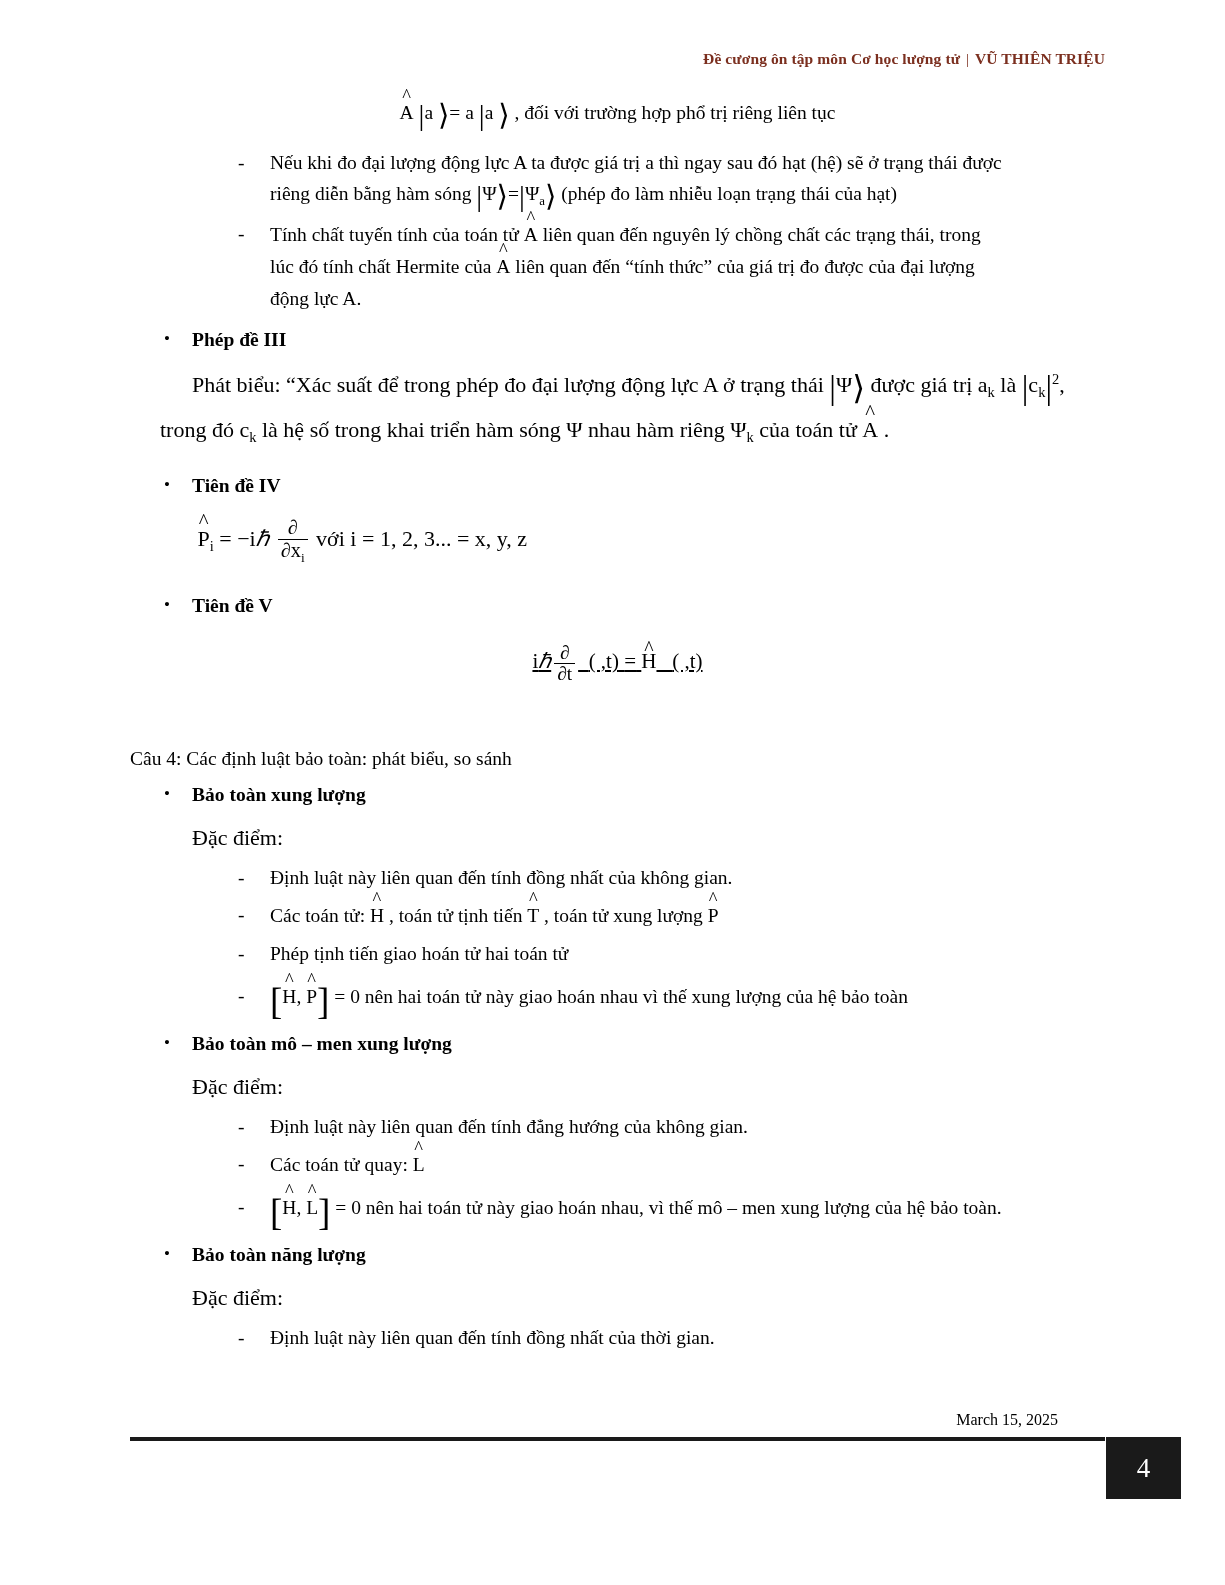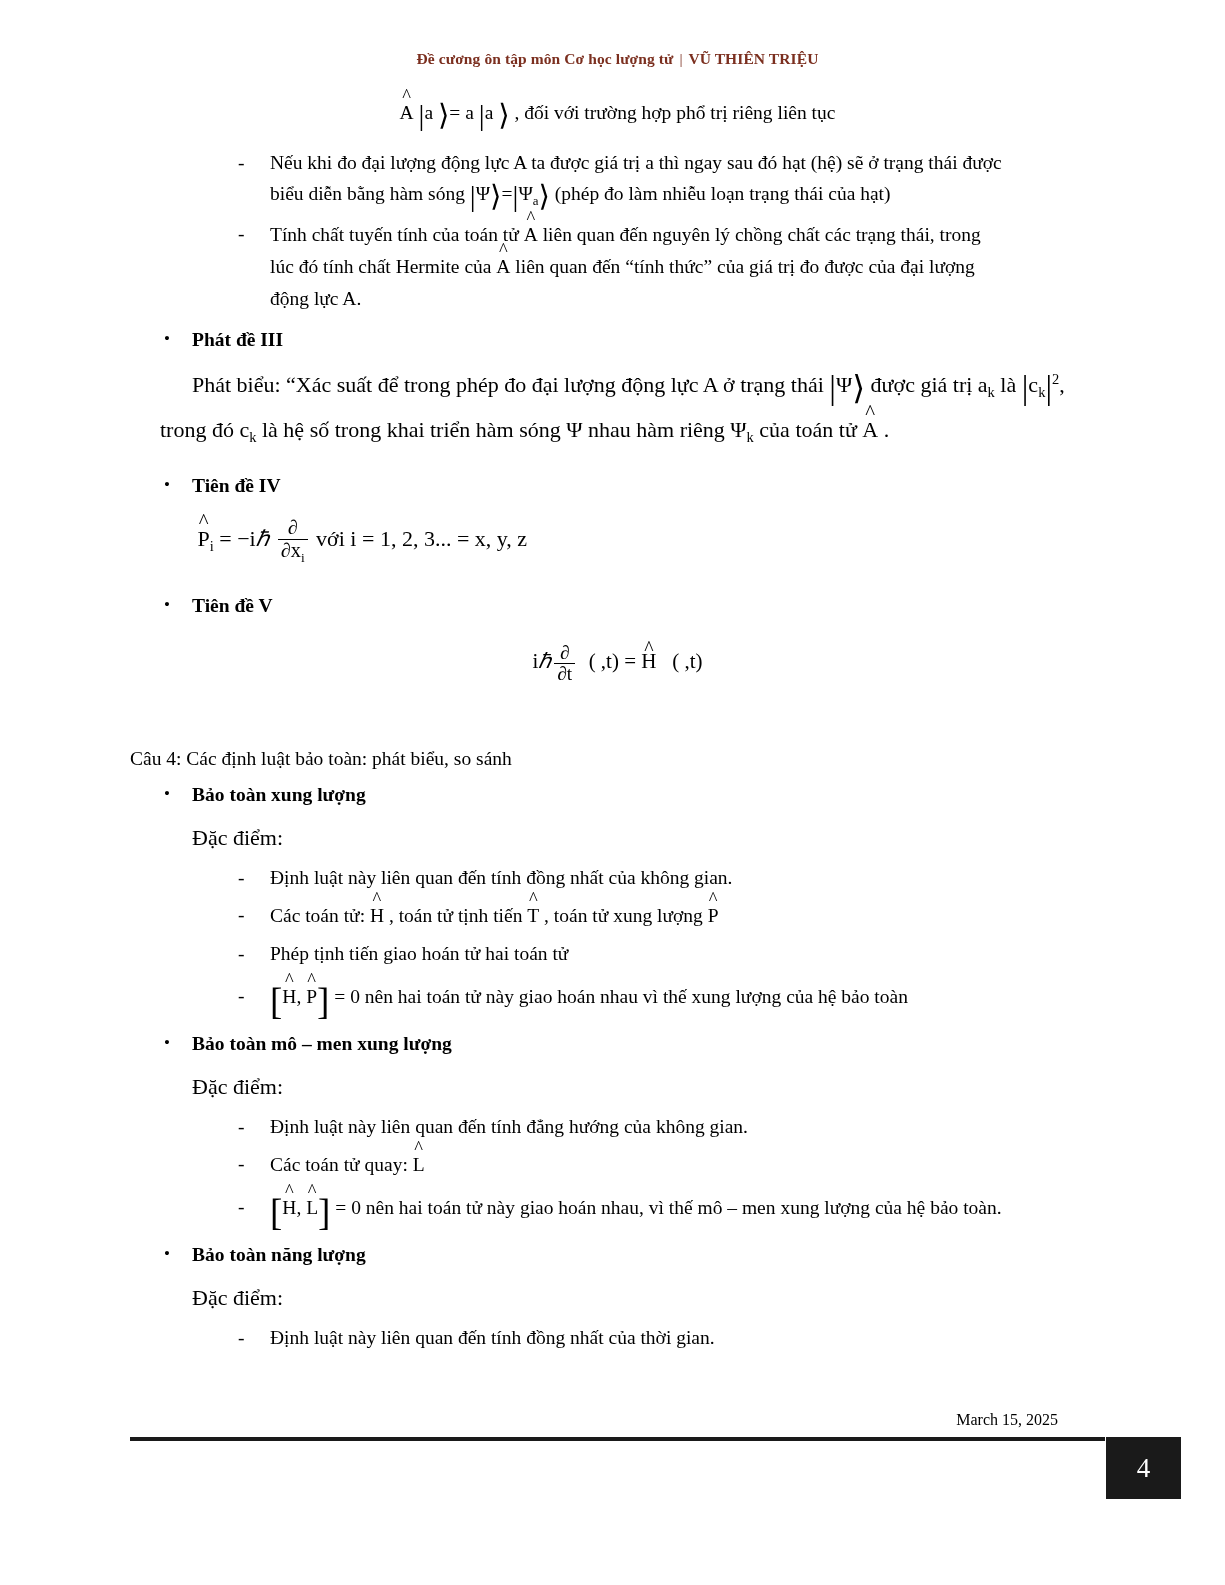--- a/index.html
+++ b/index.html
@@ -18,21 +18,21 @@
     overflow: hidden;
   }
   .content {
     position: absolute;
     left: 130px;
     right: 120px;
     top: 50px;
   }
   
   .doc-header {
-    text-align: center;
+    text-align: right;
     font-size: 15.5px;
     color: #7b2f1f;
     font-weight: bold;
     letter-spacing: 0.1px;
     margin-bottom: 28px;
   }
   .doc-header .hdr-course { font-weight: bold; }
   .doc-header .hdr-sep { font-weight: normal; padding: 0 2px; }
   .doc-header .hdr-author { font-weight: bold; }
 
@@ -127,20 +127,21 @@
   .bigbr {
     font-size: 1.5em;
     vertical-align: -0.22em;
     line-height: 0.6;
   }
 
   .eqblock {
     text-align: center;
     font-size: 21px;
     margin: 26px 0 10px 0;
+    text-decoration: underline;
   }
 
   
   .footer-rule {
     position: absolute;
     left: 130px;
     width: 975px;
     top: 1437px;
     height: 4px;
     background: #1a1a1a;
@@ -185,21 +186,21 @@
     </div>
 
     <div class="dash indent-1">
       <span class="mark">-</span>
       <span>
         <span>Nếu khi đo đại lượng động lực</span>
         <span class="math">A</span>
         <span>ta được giá trị</span>
         <span class="math">a</span>
         <span>thì ngay sau đó hạt (hệ) sẽ ở trạng thái được</span><br>
-        <span>biểu diễn bằng hàm sóng</span>
+        <span>riêng diễn bằng hàm sóng</span>
         <span class="math">
           <span class="bigbr">|</span>Ψ<span class="bigbr">⟩</span>=<span class="bigbr">|</span>Ψ<sub class="sm">a</sub><span class="bigbr">⟩</span>
         </span>
         <span>(phép đo làm nhiễu loạn trạng thái của hạt)</span>
       </span>
     </div>
 
     <div class="dash indent-1">
       <span class="mark">-</span>
       <span>
@@ -209,21 +210,21 @@
         <span>lúc đó tính chất Hermite của</span>
         <span class="math"><span class="hatw"><span class="hatc">^</span>A</span></span>
         <span>liên quan đến “tính thức” của giá trị đo được của đại lượng</span><br>
         <span>động lực</span>
         <span class="math">A</span><span>.</span>
       </span>
     </div>
 
     <div class="bullet">
       <span class="mark">•</span>
-      <span class="bullet-title">Phát đề III</span>
+      <span class="bullet-title">Phép đề III</span>
     </div>
     <div class="para indent-body" style="margin-top:16px;">
       <span>Phát biểu: “Xác suất để trong phép đo đại lượng động lực</span>
       <span class="math">A</span>
       <span>ở trạng thái</span>
       <span class="math"><span class="bigbr">|</span>Ψ<span class="bigbr">⟩</span></span>
       <span>được giá trị</span>
       <span class="math">a<sub class="sm">k</sub></span>
       <span>là</span>
       <span class="math"><span class="bigbr">|</span>c<sub class="sm">k</sub><span class="bigbr">|</span><sup class="sm">2</sup></span><span>,</span>

